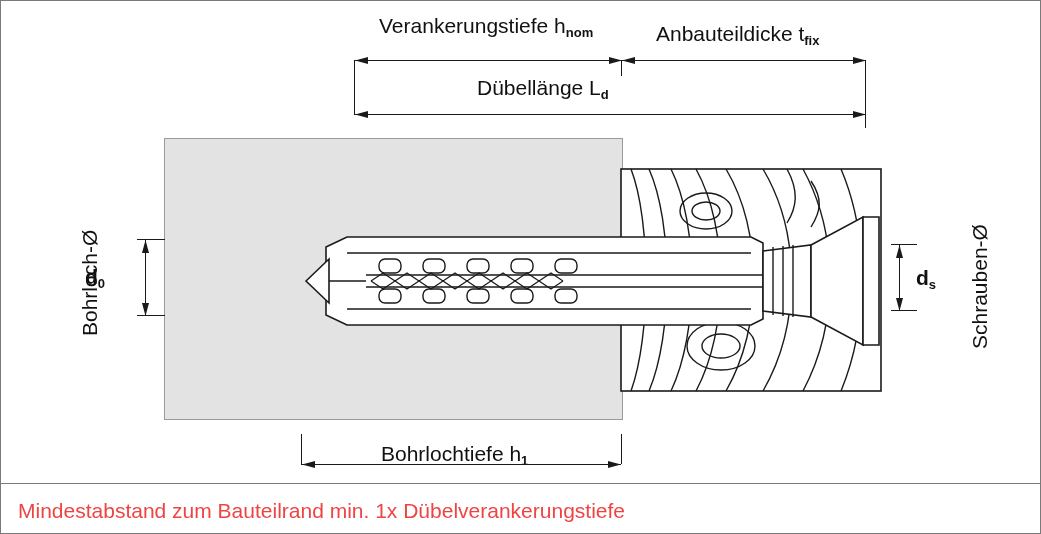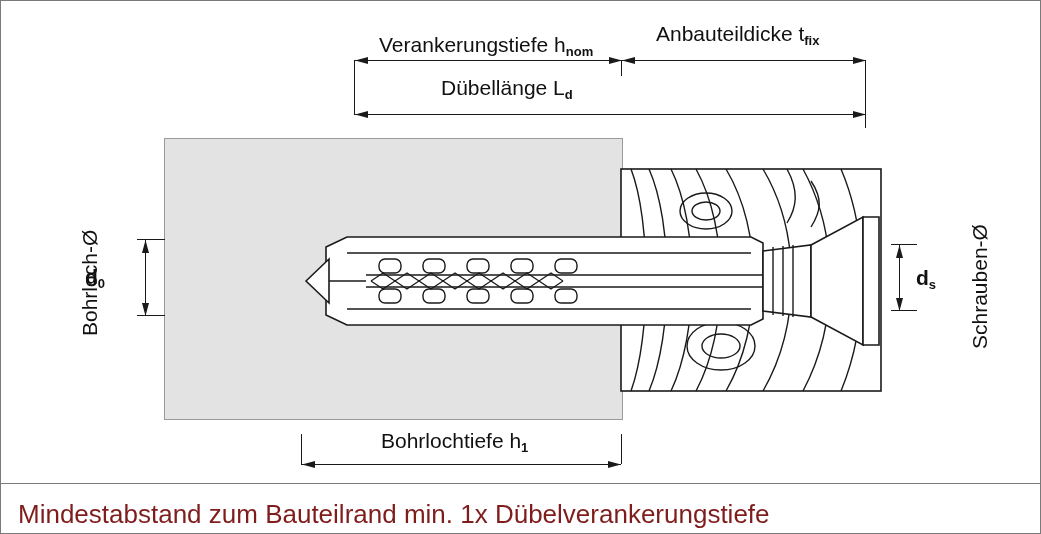--- a/index.html
+++ b/index.html
@@ -64,33 +64,33 @@
     background: #e3e3e3;
     border: 1px solid #9a9a9a;
   }
 
   
   #bottom-rule {
     height: 1px;
     background: #7a7a7a;
   }
   .caption {
-    font-size: 26px;
-    color: #7f1d1d;
+    font-size: 21px;
+    color: #ef4444;
     white-space: nowrap;
   }
 
   svg { display: block; }
 </style>
 </head>
 <body>
 
 <div id="stage">
 
-  <div class="abs lbl" style="left:378px; top:33px;">
+  <div class="abs lbl" style="left:378px; top:14px;">
     <span>Verankerungstiefe h</span><b><sub>nom</sub></b>
   </div>
   <div class="abs lbl" style="left:655px; top:22px;">
     <span>Anbauteildicke t</span><b><sub>fix</sub></b>
   </div>
 
   <div class="abs dimline" style="left:353px; top:59px; width:268px;"></div>
   <div class="abs tick" style="left:353px; top:59px; height:16px;"></div>
   <div class="abs tick" style="left:620px; top:59px; height:16px;"></div>
 
@@ -99,21 +99,21 @@
     <polygon points="268,6.5 255,3 255,10" fill="#1a1a1a"></polygon>
   </svg>
 
   <div class="abs dimline" style="left:620px; top:59px; width:245px;"></div>
   <div class="abs tick" style="left:864px; top:59px; height:16px;"></div>
   <svg class="abs" style="left:620px; top:53px;" width="247" height="13">
     <polygon points="1,6.5 14,3 14,10" fill="#1a1a1a"></polygon>
     <polygon points="245,6.5 232,3 232,10" fill="#1a1a1a"></polygon>
   </svg>
 
-  <div class="abs lbl" style="left:440px; top:76px;">
+  <div class="abs lbl" style="left:476px; top:76px;">
     <span>Dübellänge L</span><b><sub>d</sub></b>
   </div>
 
   <div class="abs dimline" style="left:353px; top:113px; width:512px;"></div>
   <div class="abs tick" style="left:353px; top:75px; height:38px;"></div>
   <div class="abs tick" style="left:864px; top:75px; height:52px;"></div>
   <svg class="abs" style="left:353px; top:107px;" width="514" height="13">
     <polygon points="1,6.5 14,3 14,10" fill="#1a1a1a"></polygon>
     <polygon points="512,6.5 499,3 499,10" fill="#1a1a1a"></polygon>
   </svg>
@@ -213,21 +213,21 @@
         <path d="M622 116 L622 184"></path>
         <path d="M632 115 L632 185"></path>
         <path d="M642 114 L642 186"></path>
 
         <path d="M660 114 L712 86 L712 214 L660 186 Z" fill="#ffffff" stroke="#1a1a1a" stroke-width="1.6"></path>
         <path d="M712 86 L728 86 L728 214 L712 214 Z" fill="#ffffff" stroke="#1a1a1a" stroke-width="1.6"></path>
       </g>
     </g>
   </svg>
 
-  <div class="abs lbl" style="left:380px; top:429px;">
+  <div class="abs lbl" style="left:380px; top:442px;">
     <span>Bohrlochtiefe h</span><b><sub>1</sub></b>
   </div>
 
   <div class="abs dimline" style="left:300px; top:463px; width:320px;"></div>
   <div class="abs tick" style="left:300px; top:433px; height:30px;"></div>
   <div class="abs tick" style="left:620px; top:433px; height:30px;"></div>
   <svg class="abs" style="left:300px; top:457px;" width="322" height="13">
     <polygon points="1,6.5 14,3 14,10" fill="#1a1a1a"></polygon>
     <polygon points="320,6.5 307,3 307,10" fill="#1a1a1a"></polygon>
   </svg>

